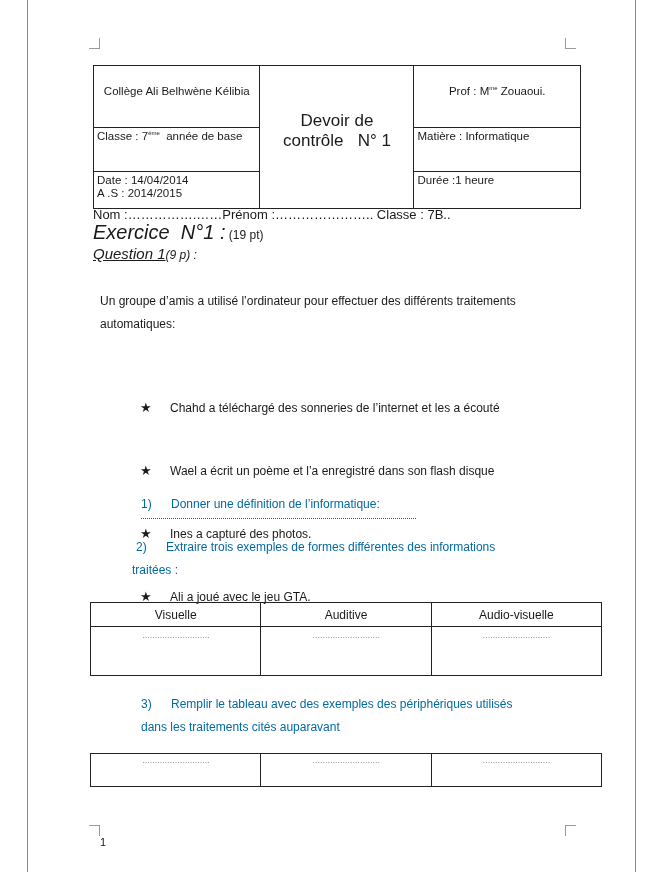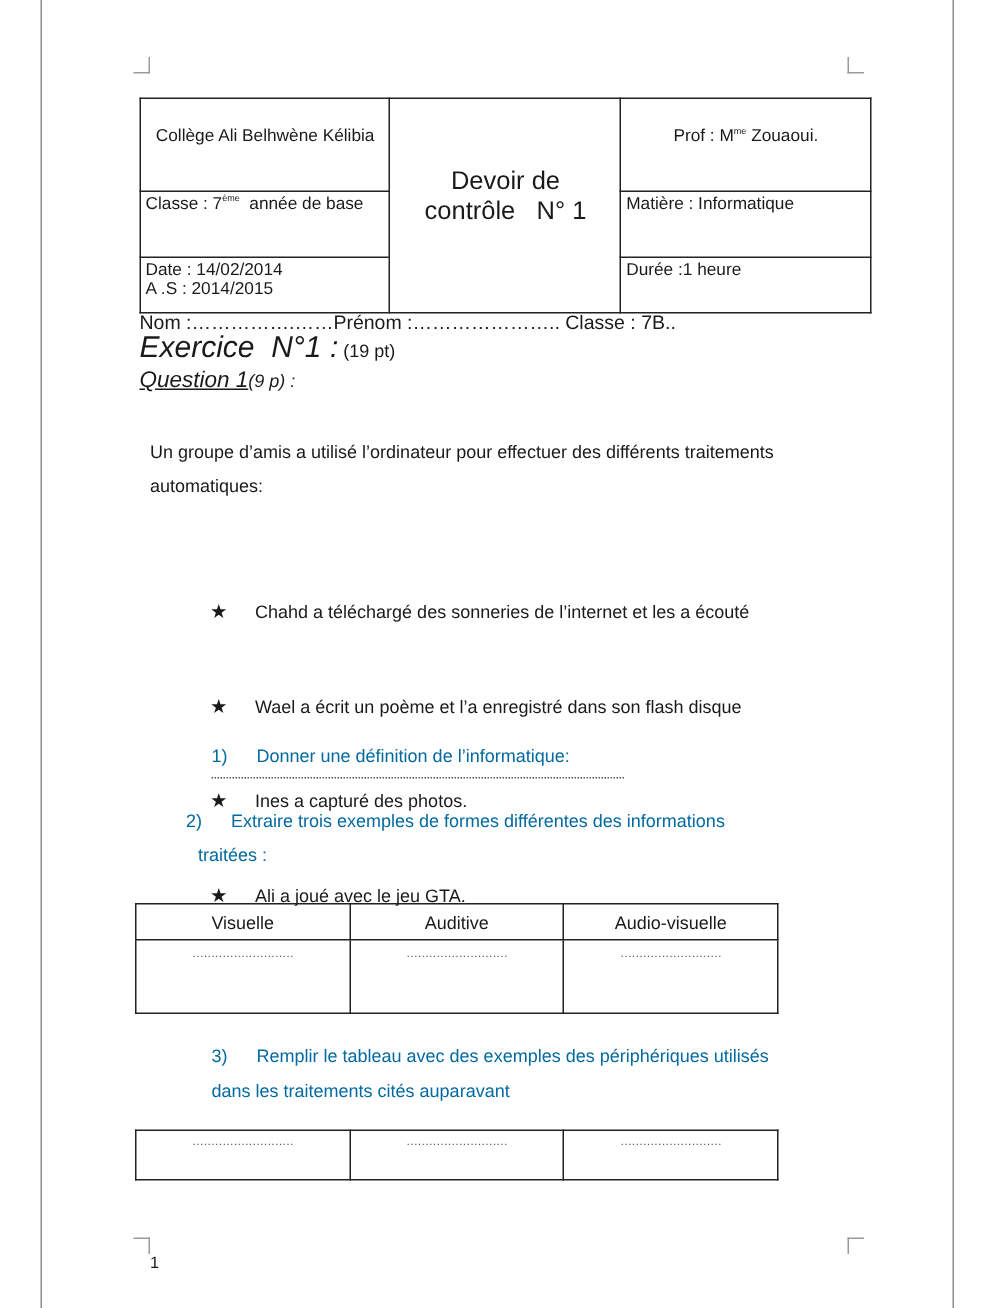--- a/index.html
+++ b/index.html
@@ -34,21 +34,21 @@
 
   .intro { position:absolute; left:100px; top:290px; width:470px; font-size:12px; line-height:23px; }
   .bullets { position:absolute; left:140px; top:356px; font-size:12px; margin:0; padding:0; list-style:none; }
   .bullets li { height:22px; line-height:22px; white-space:nowrap;margin-top:41px; }
   .bullets .star { display:inline-block; width:30px; font-size:13px; }
 
   .q { position:absolute; font-size:12px; white-space:nowrap; color:#0369a1; }
   .q .n { display:inline-block; width:30px; }
   .dots { position:absolute; left:141px; top:518px; width:275px; border-top:1px dotted #555; }
 
-  .grid { position:absolute; left:90px; width:429px; border-collapse:collapse; table-layout:fixed; font-size:12px; }
+  .grid { position:absolute; left:90px; width:512px; border-collapse:collapse; table-layout:fixed; font-size:12px; }
   .grid th { font-weight:normal; border:1px solid #222; text-align:center; }
   .grid td { border:1px solid #222; text-align:center; vertical-align:top; font-size:8px; color:#555; letter-spacing:-0.5px; }
   .g1 { top:602px; }
   .g1 th { height:21px; }
   .g1 td { height:43px; padding-top:4px; }
   .g2 { top:753px; }
   .g2 th { height:14px; line-height:14px; }
   .g2 td { height:29px; padding-top:2px; }
 </style>
 </head>
@@ -74,21 +74,21 @@
       <div style="white-space:pre">contrôle   N° 1</div>
     </td>
     <td class="center"><span>Prof : M</span><sup>me</sup><span> Zouaoui.</span></td>
   </tr>
   <tr style="height:44px">
     <td><span>Classe : 7</span><sup>ème</sup><span style="white-space:pre-wrap">  année de base</span></td>
     <td>Matière : Informatique</td>
   </tr>
   <tr style="height:37px">
     <td>
-      <div>Date : 14/02/2014</div>
+      <div>Date : 14/04/2014</div>
       <div>A .S : 2014/2015</div>
     </td>
     <td>Durée :1 heure</td>
   </tr>
 </tbody>
   </table>
 
 <div class="nom">Nom :…………….……Prénom :………………….. Classe : 7B..</div>
 
 <div class="exo"><span class="big" style="white-space:pre">Exercice  N°1 :</span><span class="small"> (19 pt)</span></div>
@@ -100,21 +100,21 @@
 <ul class="bullets">
   <li><span class="star">★</span><span>Chahd a téléchargé des sonneries de l’internet et les a écouté</span></li>
   <li><span class="star">★</span><span>Wael a écrit un poème et l’a enregistré dans son flash disque</span></li>
   <li><span class="star">★</span><span>Ines a capturé des photos.</span></li>
   <li><span class="star">★</span><span>Ali a joué avec le jeu GTA.</span></li>
 </ul>
 
 <div class="q" style="left:141px;top:497px"><span class="n">1)</span><span>Donner une définition de l’informatique:</span></div>
 <div class="dots"></div>
 
-<div class="q" style="left:124px;top:540px"><span class="n">2)</span><span>Extraire trois exemples de formes différentes des informations</span></div>
+<div class="q" style="left:136px;top:540px"><span class="n">2)</span><span>Extraire trois exemples de formes différentes des informations</span></div>
 <div class="q" style="left:132px;top:563px">traitées :</div>
 
 <table class="grid g1">
   <tbody>
       <tr>
     <th>Visuelle</th>
     <th>Auditive</th>
     <th>Audio-visuelle</th>
   </tr>
   <tr>

